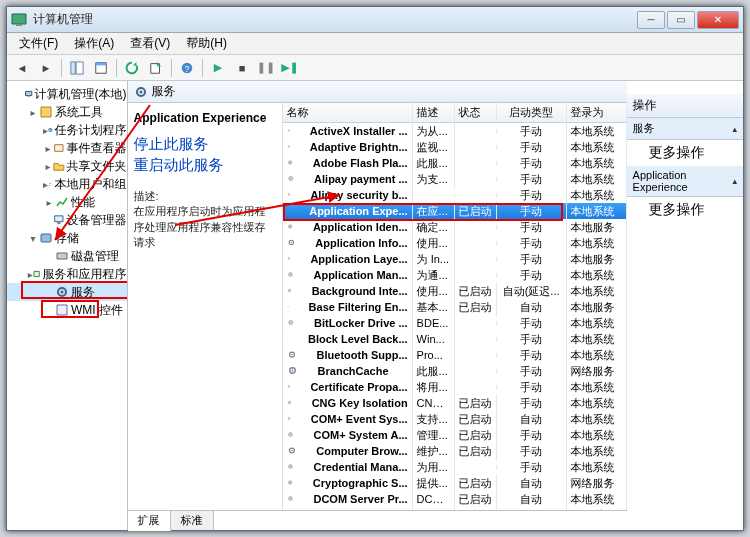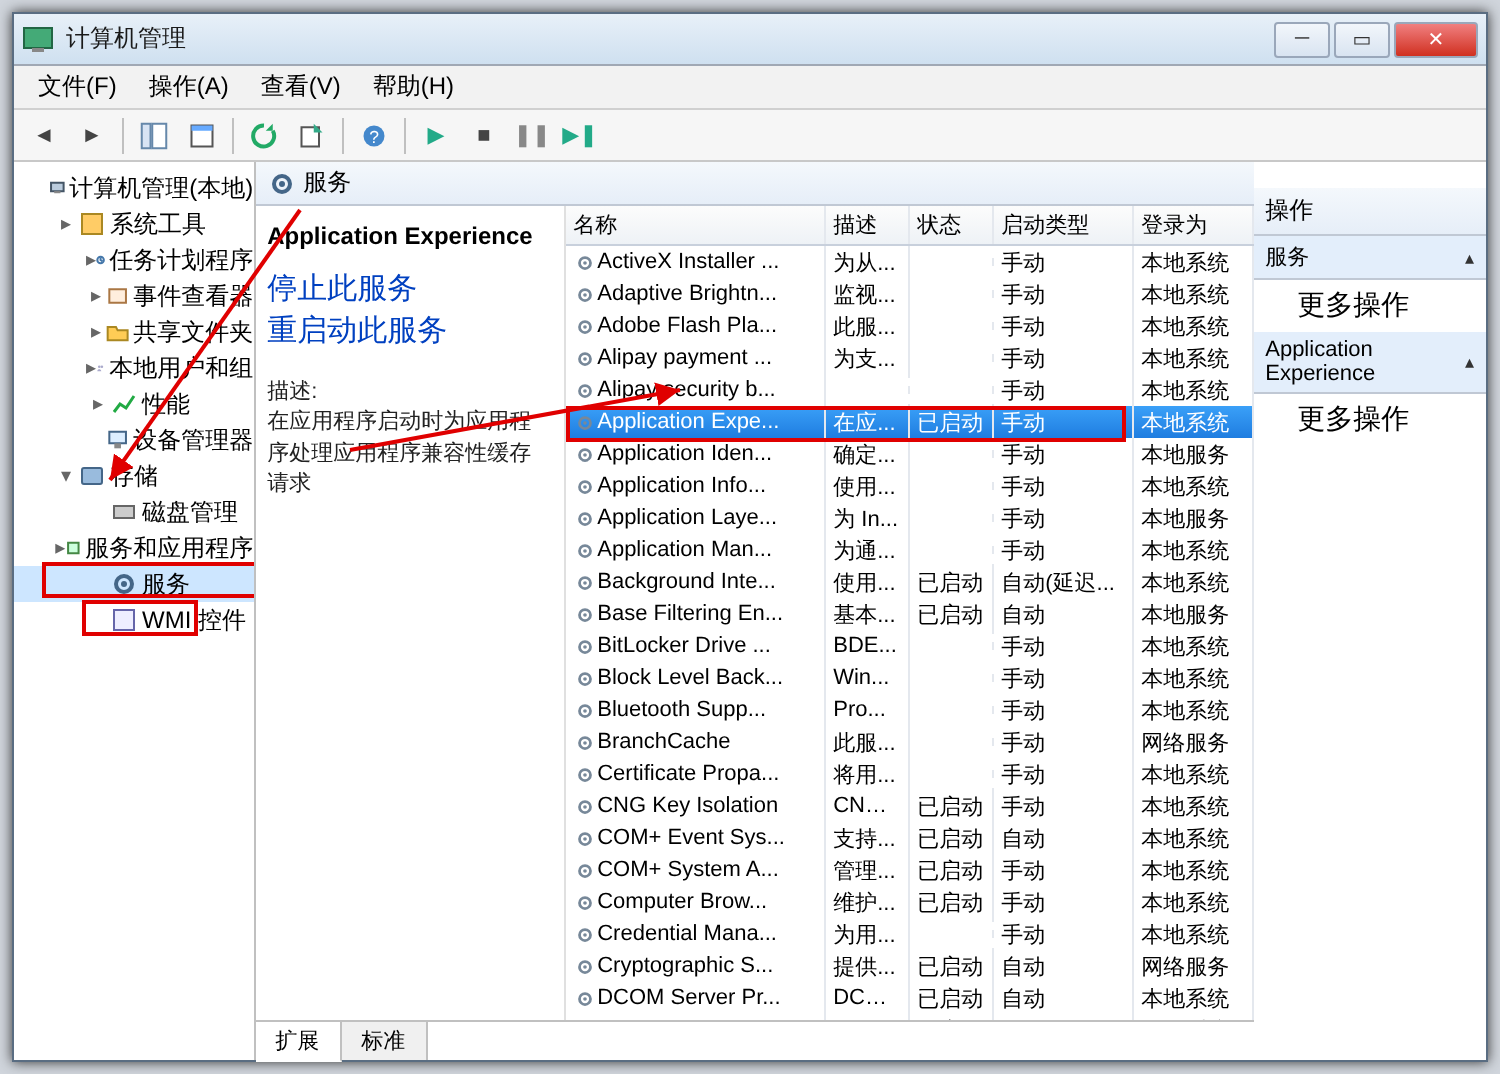--- a/index.html
+++ b/index.html
@@ -36,23 +36,23 @@
   .midwrap { flex:1; display:flex; flex-direction:column; min-height:0; }
   .midbody { flex:1; display:flex; min-height:0; }
   .detail { width:155px; border-right:1px solid #e0e0e0; padding:8px 6px; font-size:12px; }
   .detail h4 { font-size:12px; font-weight:bold; margin-bottom:10px; }
   .detail a { color:#0040c0; display:block; font-size:15px; margin-bottom:2px; }
   .detail .desc { margin-top:14px; font-size:11px; color:#222; line-height:1.4; }
 
   .listwrap { flex:1; overflow:auto; position:relative; }
   .lh { display:flex; background:linear-gradient(#fcfcfc,#eef2f6); border-bottom:1px solid #c8d0dc; font-size:11px; position:sticky; top:0; }
   .lh div, .lr div { padding:2px 4px; overflow:hidden; white-space:nowrap; text-overflow:ellipsis; border-right:1px solid #e4e8ee; }
-  .c-name{width:130px;} .c-desc{width:42px;} .c-stat{width:42px;} .c-start{width:70px;} .c-logon{width:60px;}
+  .c-name{width:130px;} .c-desc{width:42px;} .c-stat{width:42px;} .c-start{width:70px;text-align:center;} .c-logon{width:60px;}
   .lr { display:flex; font-size:11px; height:16px; align-items:center; }
-  .lr .c-name { display:flex; align-items:flex-end; gap:1px; }
+  .lr .c-name { display:flex; align-items:flex-start; gap:20px;font-weight:bold; }
   .lr.selected { background:linear-gradient(#3aa0f8,#1f7de0); color:#fff; }
   .gear { width:11px; height:11px; display:inline-block; }
 
   .tabs { height:20px; border-top:1px solid #c0c0c0; display:flex; font-size:11px; }
   .tab { padding:2px 10px; border-right:1px solid #c0c0c0; background:#f0f0f0; }
   .tab.active{ background:#fff; border-bottom:1px solid #fff; margin-bottom:-1px; }
 
   .actions { width:145px; background:#fff; font-size:12px;margin-top:13px; }
   .ahead { background:linear-gradient(#f4f8fc,#e6eef8); border-bottom:1px solid #c0c8d4; padding:3px 6px; }
   .asec { background:#e3eefb; padding:3px 6px; border-bottom:1px solid #c0c8d4; display:flex; justify-content:space-between; align-items:center; font-size:11px; }

